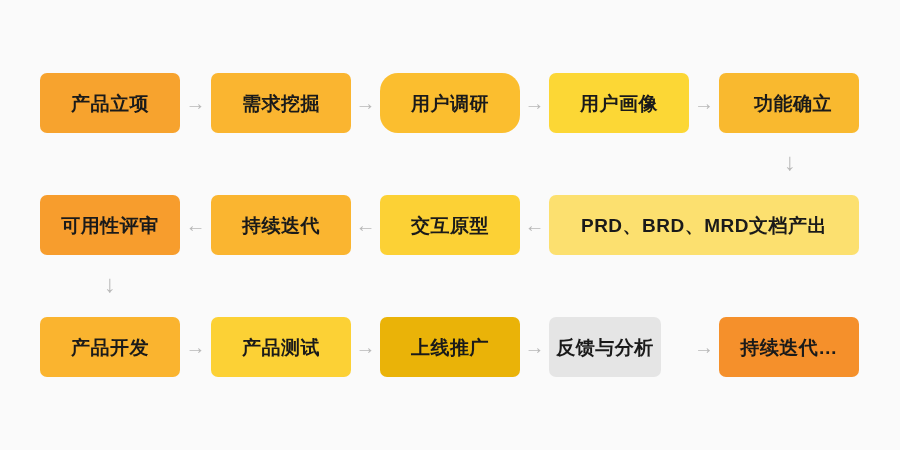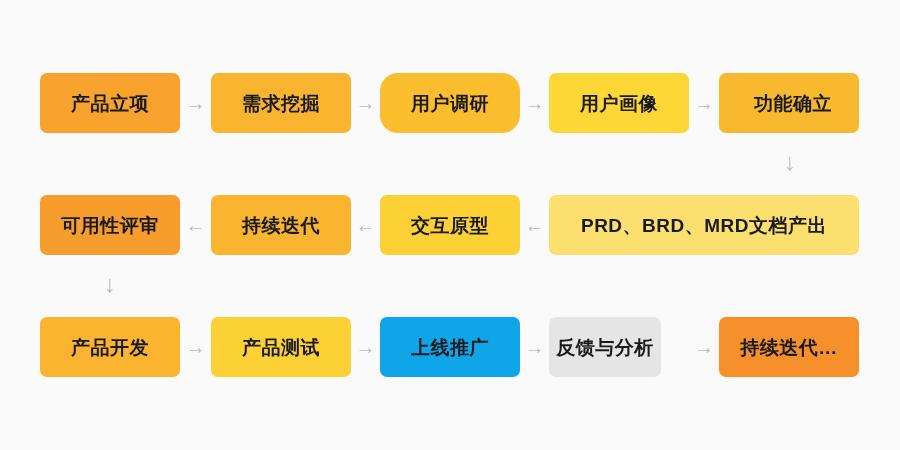--- a/index.html
+++ b/index.html
@@ -95,21 +95,21 @@
         <span class="node-label">PRD、BRD、MRD文档产出</span>
       </div>
     </div>
     <div style="position: absolute; left: 0px; top: 0px; width: 900px; height: 450px; pointer-events: none;">
       <div class="node" style="pointer-events: auto; left: 40px; top: 317px; width: 140px; height: 60px; background: rgb(250, 180, 47); color: rgb(26, 26, 26);">
         <span class="node-label">产品开发</span>
       </div>
       <div class="node" style="pointer-events: auto; left: 211px; top: 317px; width: 140px; height: 60px; background: rgb(252, 209, 53); color: rgb(26, 26, 26);">
         <span class="node-label">产品测试</span>
       </div>
-      <div class="node" style="pointer-events: auto; left: 380px; top: 317px; width: 140px; height: 60px; background: #0ea5e9; color: rgb(26, 26, 26); align-items: center;">
+      <div class="node" style="pointer-events: auto; left: 380px; top: 317px; width: 140px; height: 60px; background: #eab308; color: rgb(26, 26, 26); align-items: center;">
         <span class="node-label">上线推广</span>
       </div>
       <div class="node" style="pointer-events: auto; left: 549px; top: 317px; width: 112px; height: 60px; background: #e5e5e5; color: rgb(26, 26, 26);">
         <span class="node-label">反馈与分析</span>
       </div>
       <div class="node" style="pointer-events: auto; left: 719px; top: 317px; width: 140px; height: 60px; background: rgb(245, 144, 43); color: rgb(26, 26, 26);">
         <span class="node-label">持续迭代…</span>
       </div>
     </div>
   </div>

